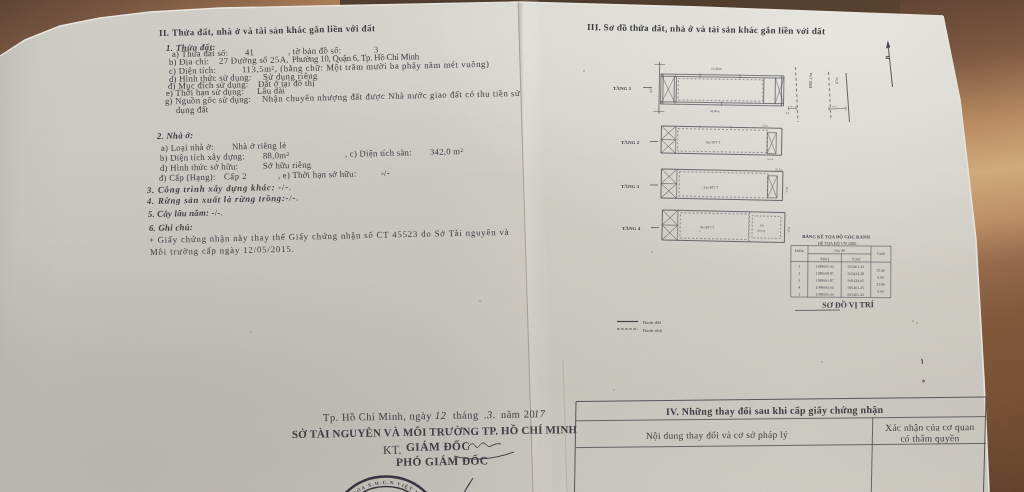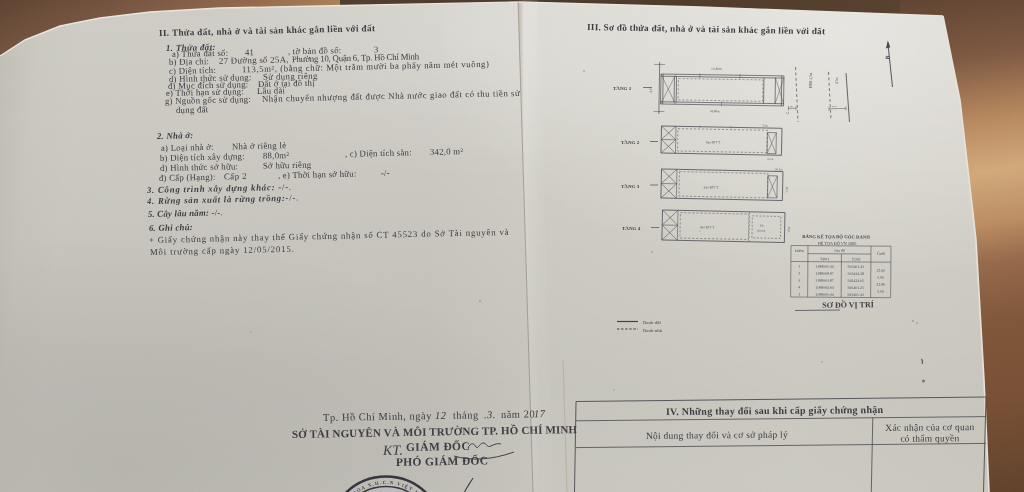--- a/index.html
+++ b/index.html
@@ -74,21 +74,21 @@
   <div class="L bi" style="left:149px;top:222.6px;">6. Ghi chú:</div>
 
   <div class="L" style="left:149px;top:234.6px;letter-spacing:0.8px;">+ Giấy chứng nhận này thay thế Giấy chứng nhận số CT 45523 do Sở Tài nguyên và</div>
 
   <div class="L" style="left:150px;top:246.6px;letter-spacing:0.85px;">Môi trường cấp ngày 12/05/2015.</div>
 
   <div class="L" style="left:323px;top:412.2px;font-size:10.5px;letter-spacing:0.5px;transform:rotate(-1deg);">Tp. Hồ Chí Minh, ngày<span class="v" style="left:112px;font-style:italic;">12</span><span class="v" style="left:130px;">tháng</span><span class="v" style="left:161px;font-style:italic;">.3.</span><span class="v" style="left:178px;">năm 20</span><span class="v" style="left:211px;font-style:italic;">17</span></div>
 
   <div class="L b" style="left:292px;top:427.8px;font-size:11px;letter-spacing:0.15px;transform:rotate(-1deg);">SỞ TÀI NGUYÊN VÀ MÔI TRƯỜNG TP. HỒ CHÍ MINH</div>
 
-  <div class="L" style="left:383px;top:442.8px;font-size:14px;font-style:italic;transform:rotate(-1deg);">KT.</div>
+  <div class="L" style="left:383px;top:442.8px;font-size:12px;transform:rotate(-1deg);">KT.</div>
 
   <div class="L b" style="left:406px;top:441.4px;font-size:11.5px;letter-spacing:0.4px;transform:rotate(-1deg);">GIÁM ĐỐC</div>
 
   <div class="L b" style="left:396px;top:456.4px;font-size:11.5px;letter-spacing:0.3px;transform:rotate(-1deg);">PHÓ GIÁM ĐỐC</div>
   </div>
   <div id="righttext">
 
   <div class="L b" style="left:587px;top:21.8px;font-size:9.2px;transform:rotate(1.05deg);">III. Sơ đồ thửa đất, nhà ở và tài sản khác gắn liền với đất</div>
 
   <div class="L b" style="left:666px;top:405.7px;font-size:10px;transform:rotate(-0.55deg);">IV. Những thay đổi sau khi cấp giấy chứng nhận</div>

